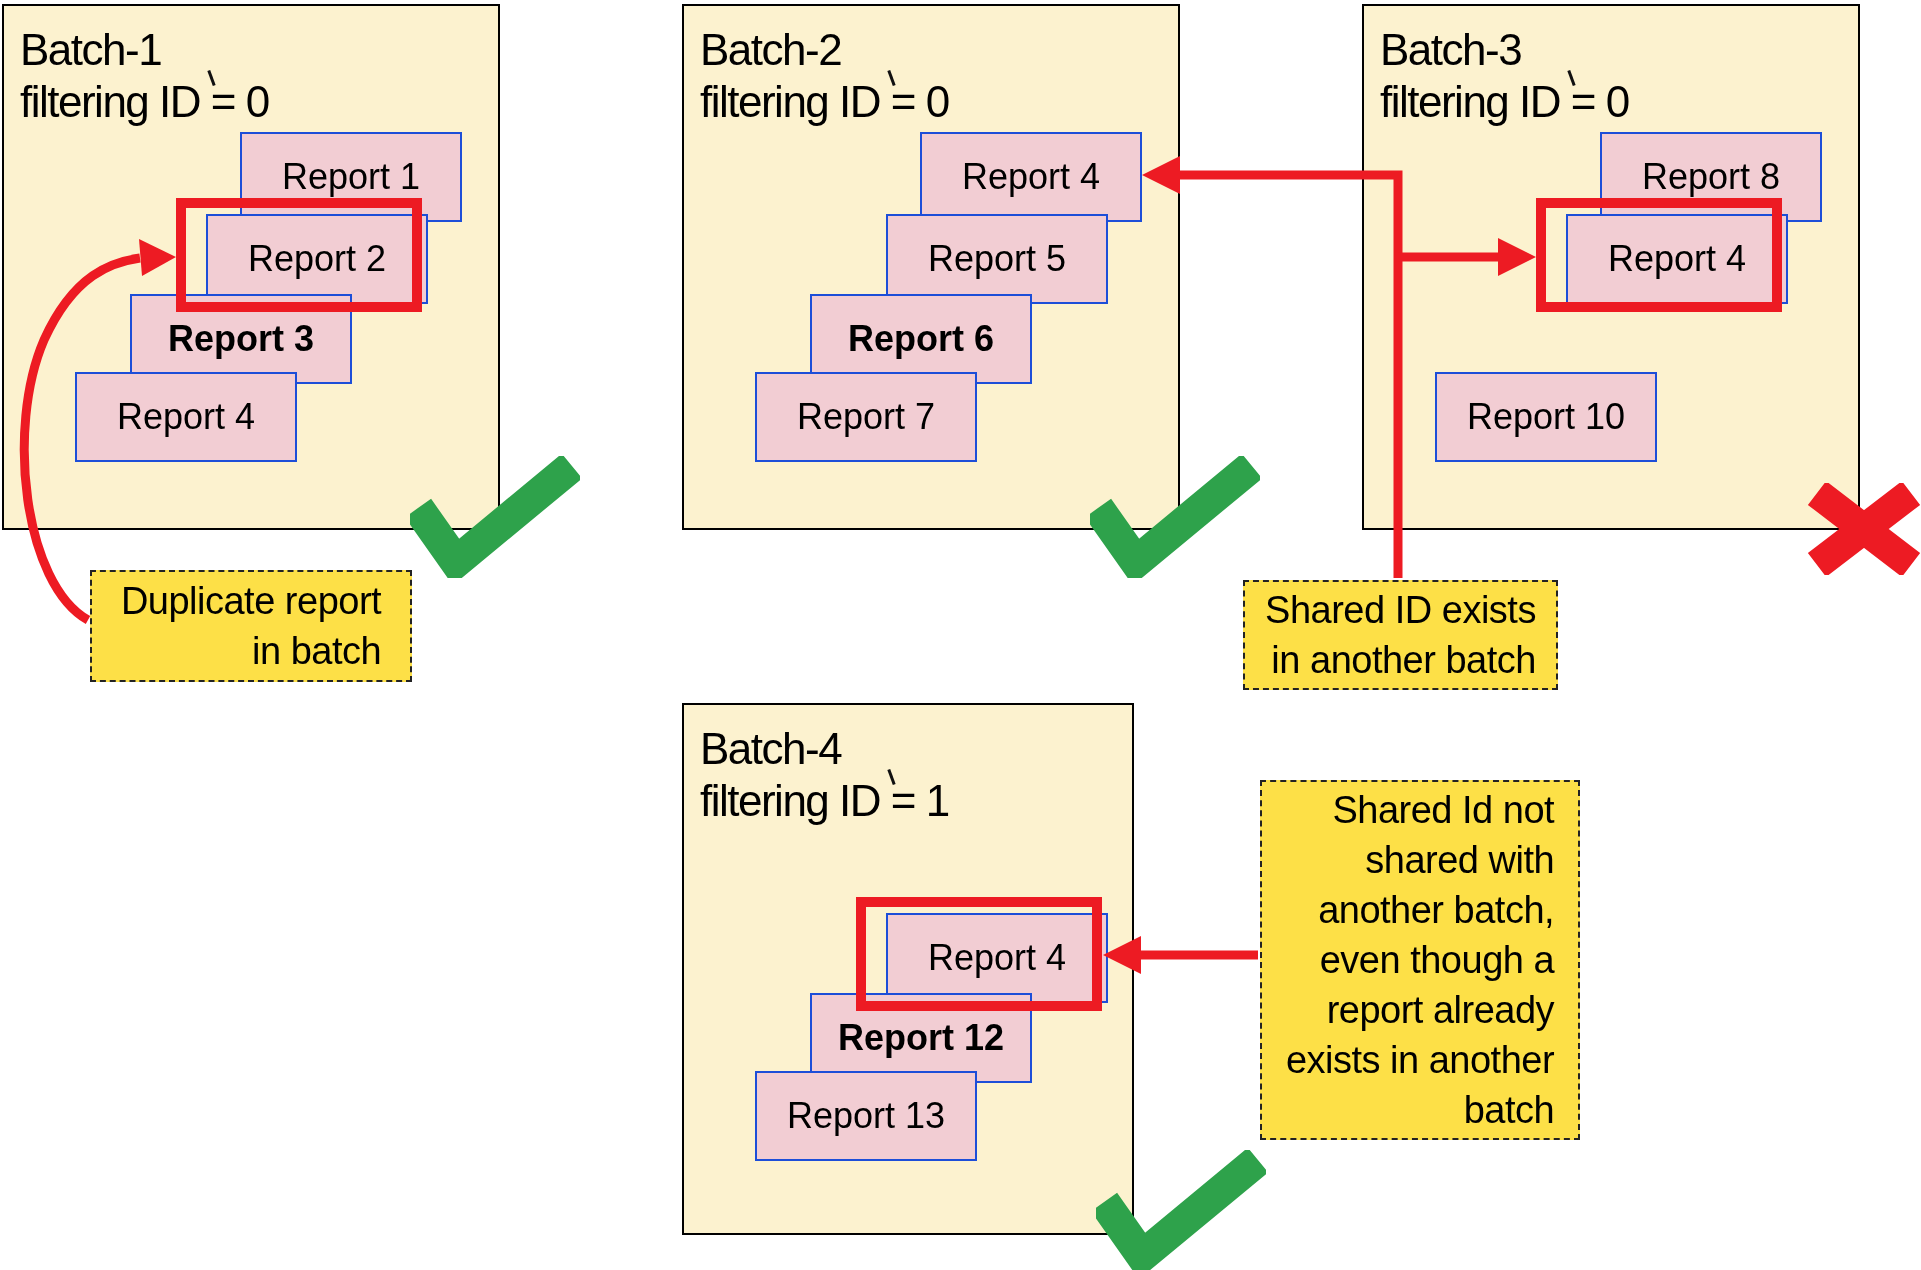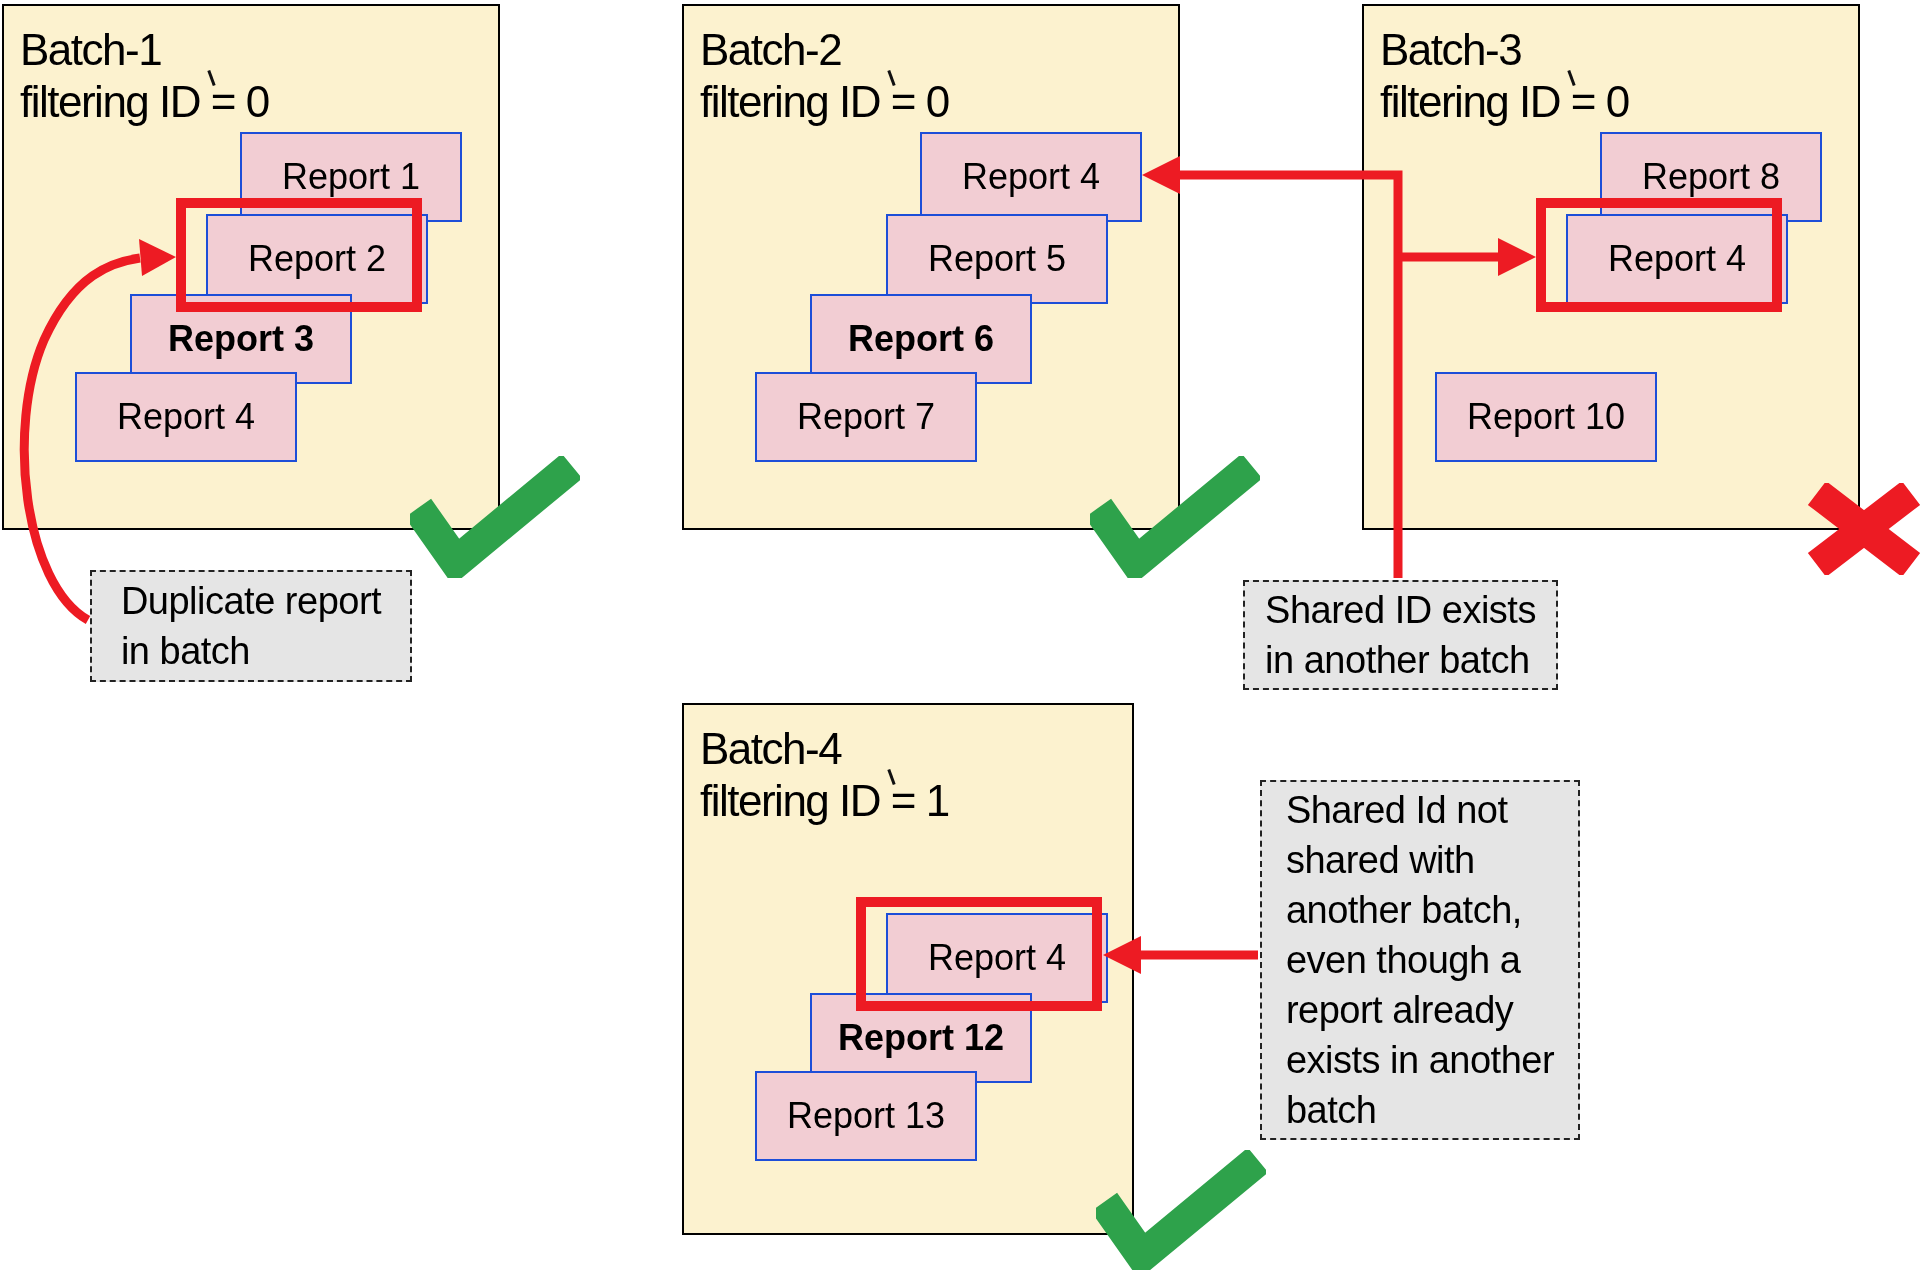--- a/index.html
+++ b/index.html
@@ -20,22 +20,22 @@
   .report{position:absolute;width:222px;height:90px;background:#F2CDD3;border:2px solid #1d4ed8;
     box-sizing:border-box;display:flex;align-items:center;justify-content:center;
     font-size:36px;}
   .r0{left:236px;top:126px;z-index:1;}
   .r1{left:186px;top:208px;z-index:2;margin-left:16px;}
   .r2{left:126px;top:288px;z-index:3;font-weight:bold;}
   .r3{left:71px;top:366px;z-index:4;}
   .hl{position:absolute;left:172px;top:192px;width:246px;height:114px;
     border:10px solid #ED1B23;box-sizing:border-box;z-index:6;}
 
-  .note{position:absolute;background:#e5e5e5;border:2px dashed #222;box-sizing:border-box;
-    display:flex;align-items:center;justify-content:center;text-align:left;
+  .note{position:absolute;background:#fde047;border:2px dashed #222;box-sizing:border-box;
+    display:flex;align-items:center;justify-content:center;text-align:right;
     font-size:38px;line-height:50px;letter-spacing:-0.5px;white-space:pre;z-index:15;}
   #note-duplicate{left:90px;top:570px;width:322px;height:112px;}
   #note-shared{left:1243px;top:580px;width:315px;height:110px;}
   #note-notshared{left:1260px;top:780px;width:320px;height:360px;}
 
   .mark{position:absolute;z-index:25;line-height:0;}
   #check-batch1{left:410px;top:456px;}
   #check-batch2{left:1090px;top:456px;}
   #check-batch4{left:1096px;top:1150px;}
   #cross-batch3{left:1805px;top:483px;}

